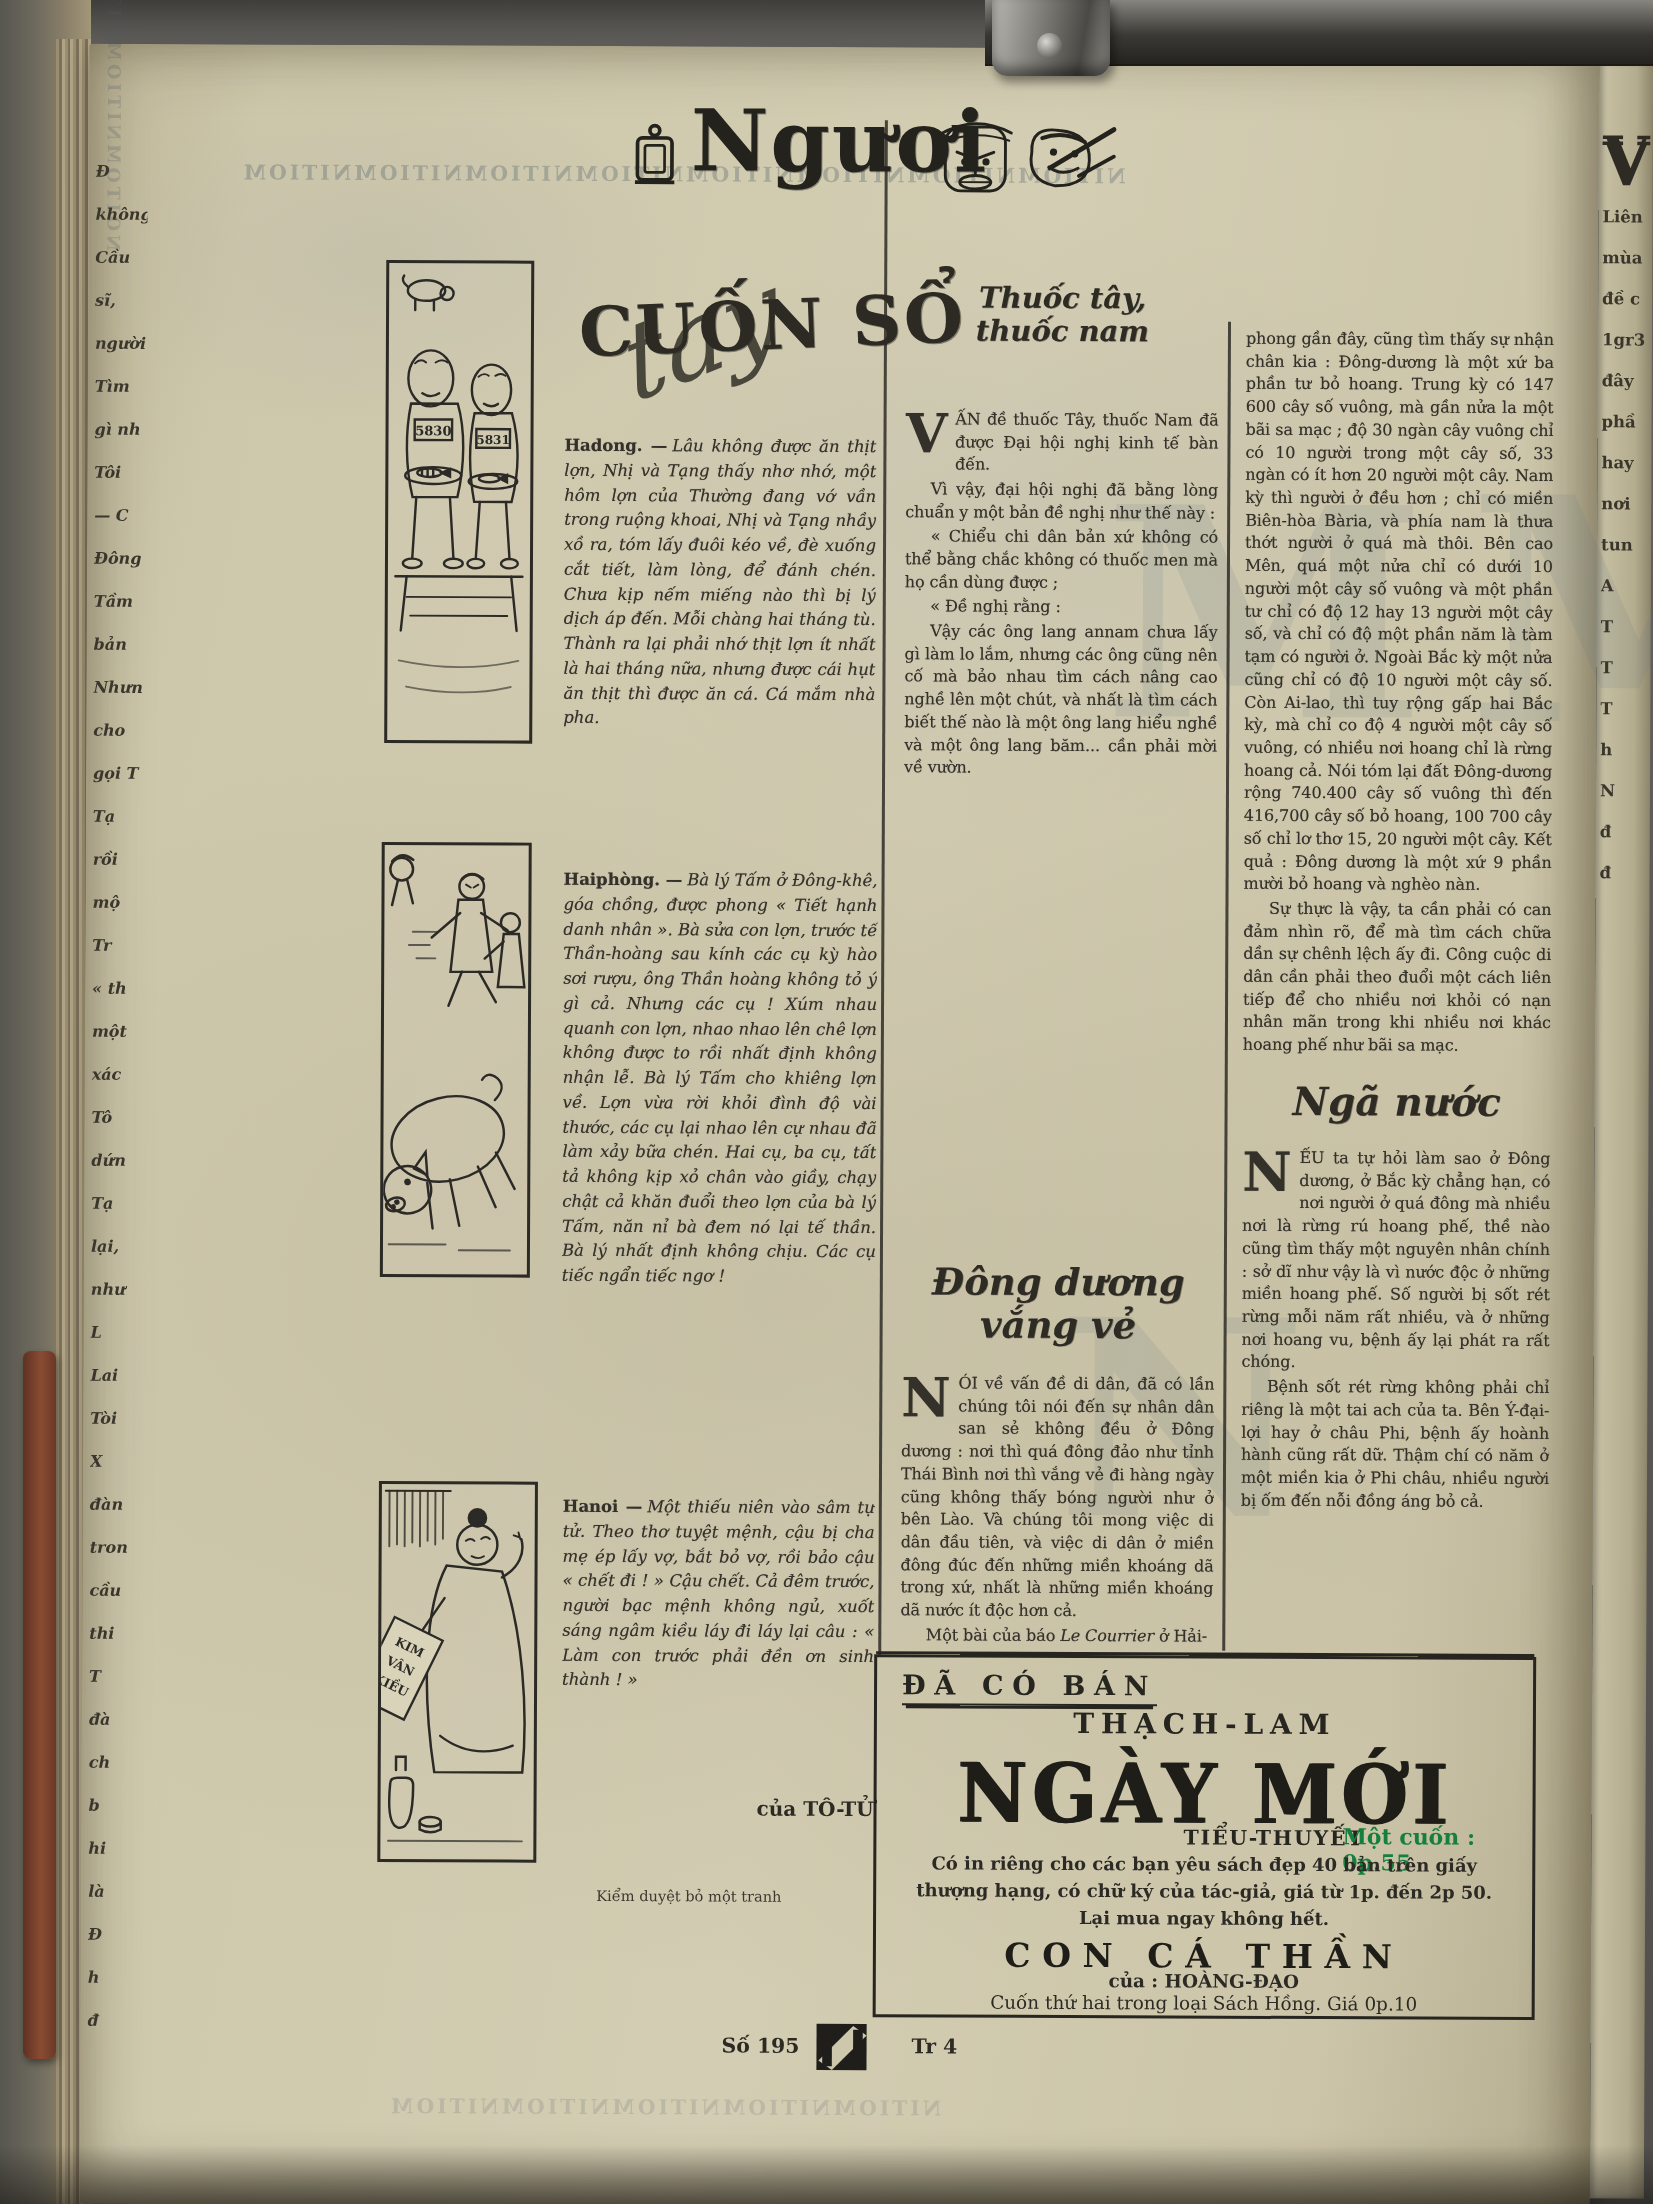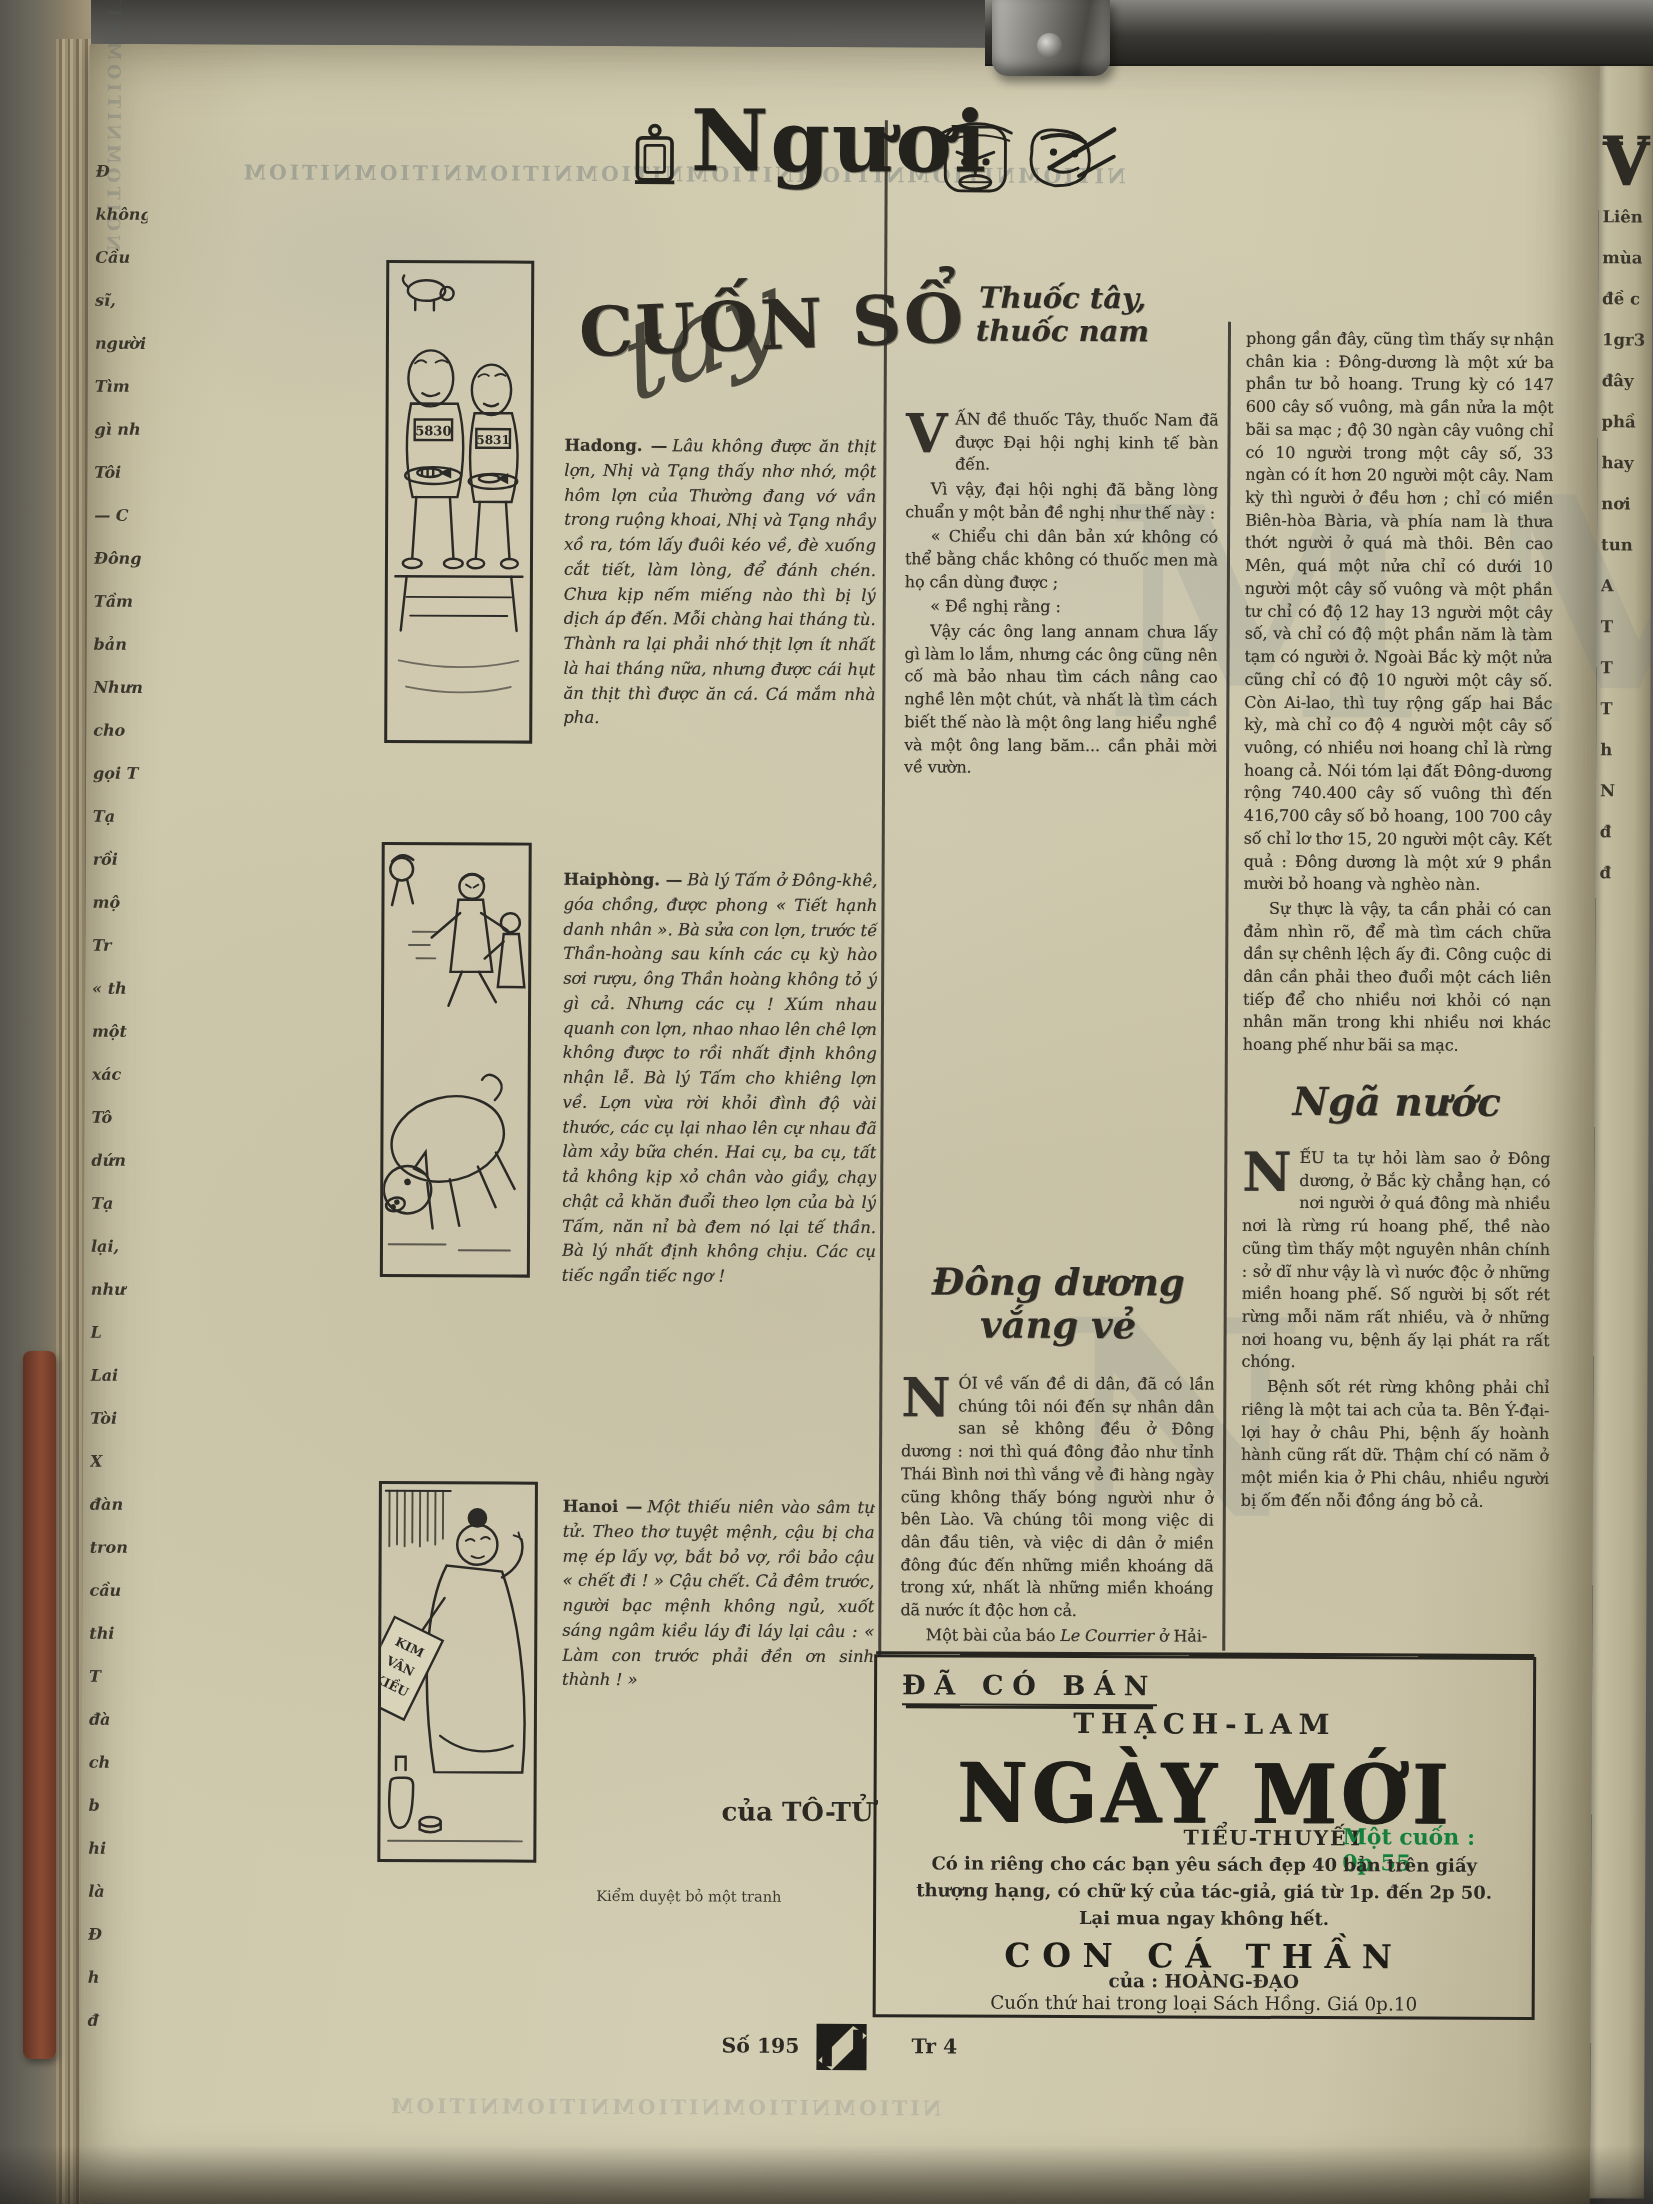--- a/index.html
+++ b/index.html
@@ -61,21 +61,21 @@
   .col-text{text-align:justify;color:#34312a;overflow:hidden;
     text-shadow:0 0 0.7px rgba(52,49,42,.55);}
   .col-text p{margin:0 0 1.9px 0;text-indent:1.6em;}
   p.nodent{text-indent:0;}
   .feat{font-style:italic;font-size:16.5px;line-height:1.5;}
   .feat .lead{font-style:normal;font-weight:bold;margin-right:4.9px;}
   .mid{font-size:16px;line-height:1.42;letter-spacing:-0.1px;}
   .h-script{font-style:italic;font-weight:bold;text-align:center;color:#2e2b24;line-height:1.15;
     text-shadow:0.6px 0.6px 0 rgba(46,43,36,.45);}
   .dc{float:left;font-weight:bold;font-size:54px;line-height:41px;margin:4.9px 7.8px 0 0;font-style:normal;}
-  .sig{font-weight:bold;font-size:26px;color:#2c2a23;}
+  .sig{font-weight:bold;font-size:20px;color:#2c2a23;}
   .caption{font-size:14.6px;color:#3b3830;}
   
   .adbox{border:3.9px solid #26251f;box-shadow:0 -4.9px 0 -1.9px #26251f;}
   .ad-sold{font-weight:bold;font-size:27px;letter-spacing:8.7px;color:#26251f;
     border-bottom:2.9px solid #26251f;box-shadow:0 6.8px 0 -3.9px #26251f;padding-bottom:3.9px;}
   .ad-author{font-weight:bold;font-size:28px;letter-spacing:6.8px;color:#26251f;}
   .ad-title{font-weight:bold;font-size:76px;letter-spacing:4.9px;color:#1e1d18;
     transform:scaleY(1.08);text-shadow:1.9px 0 0 #1e1d18;white-space:nowrap;}
   .ad-genre{font-weight:bold;font-size:20.4px;letter-spacing:1.9px;color:#26251f;}
   .ad-price{font-weight:bold;font-size:22px;color:#15803d;}

